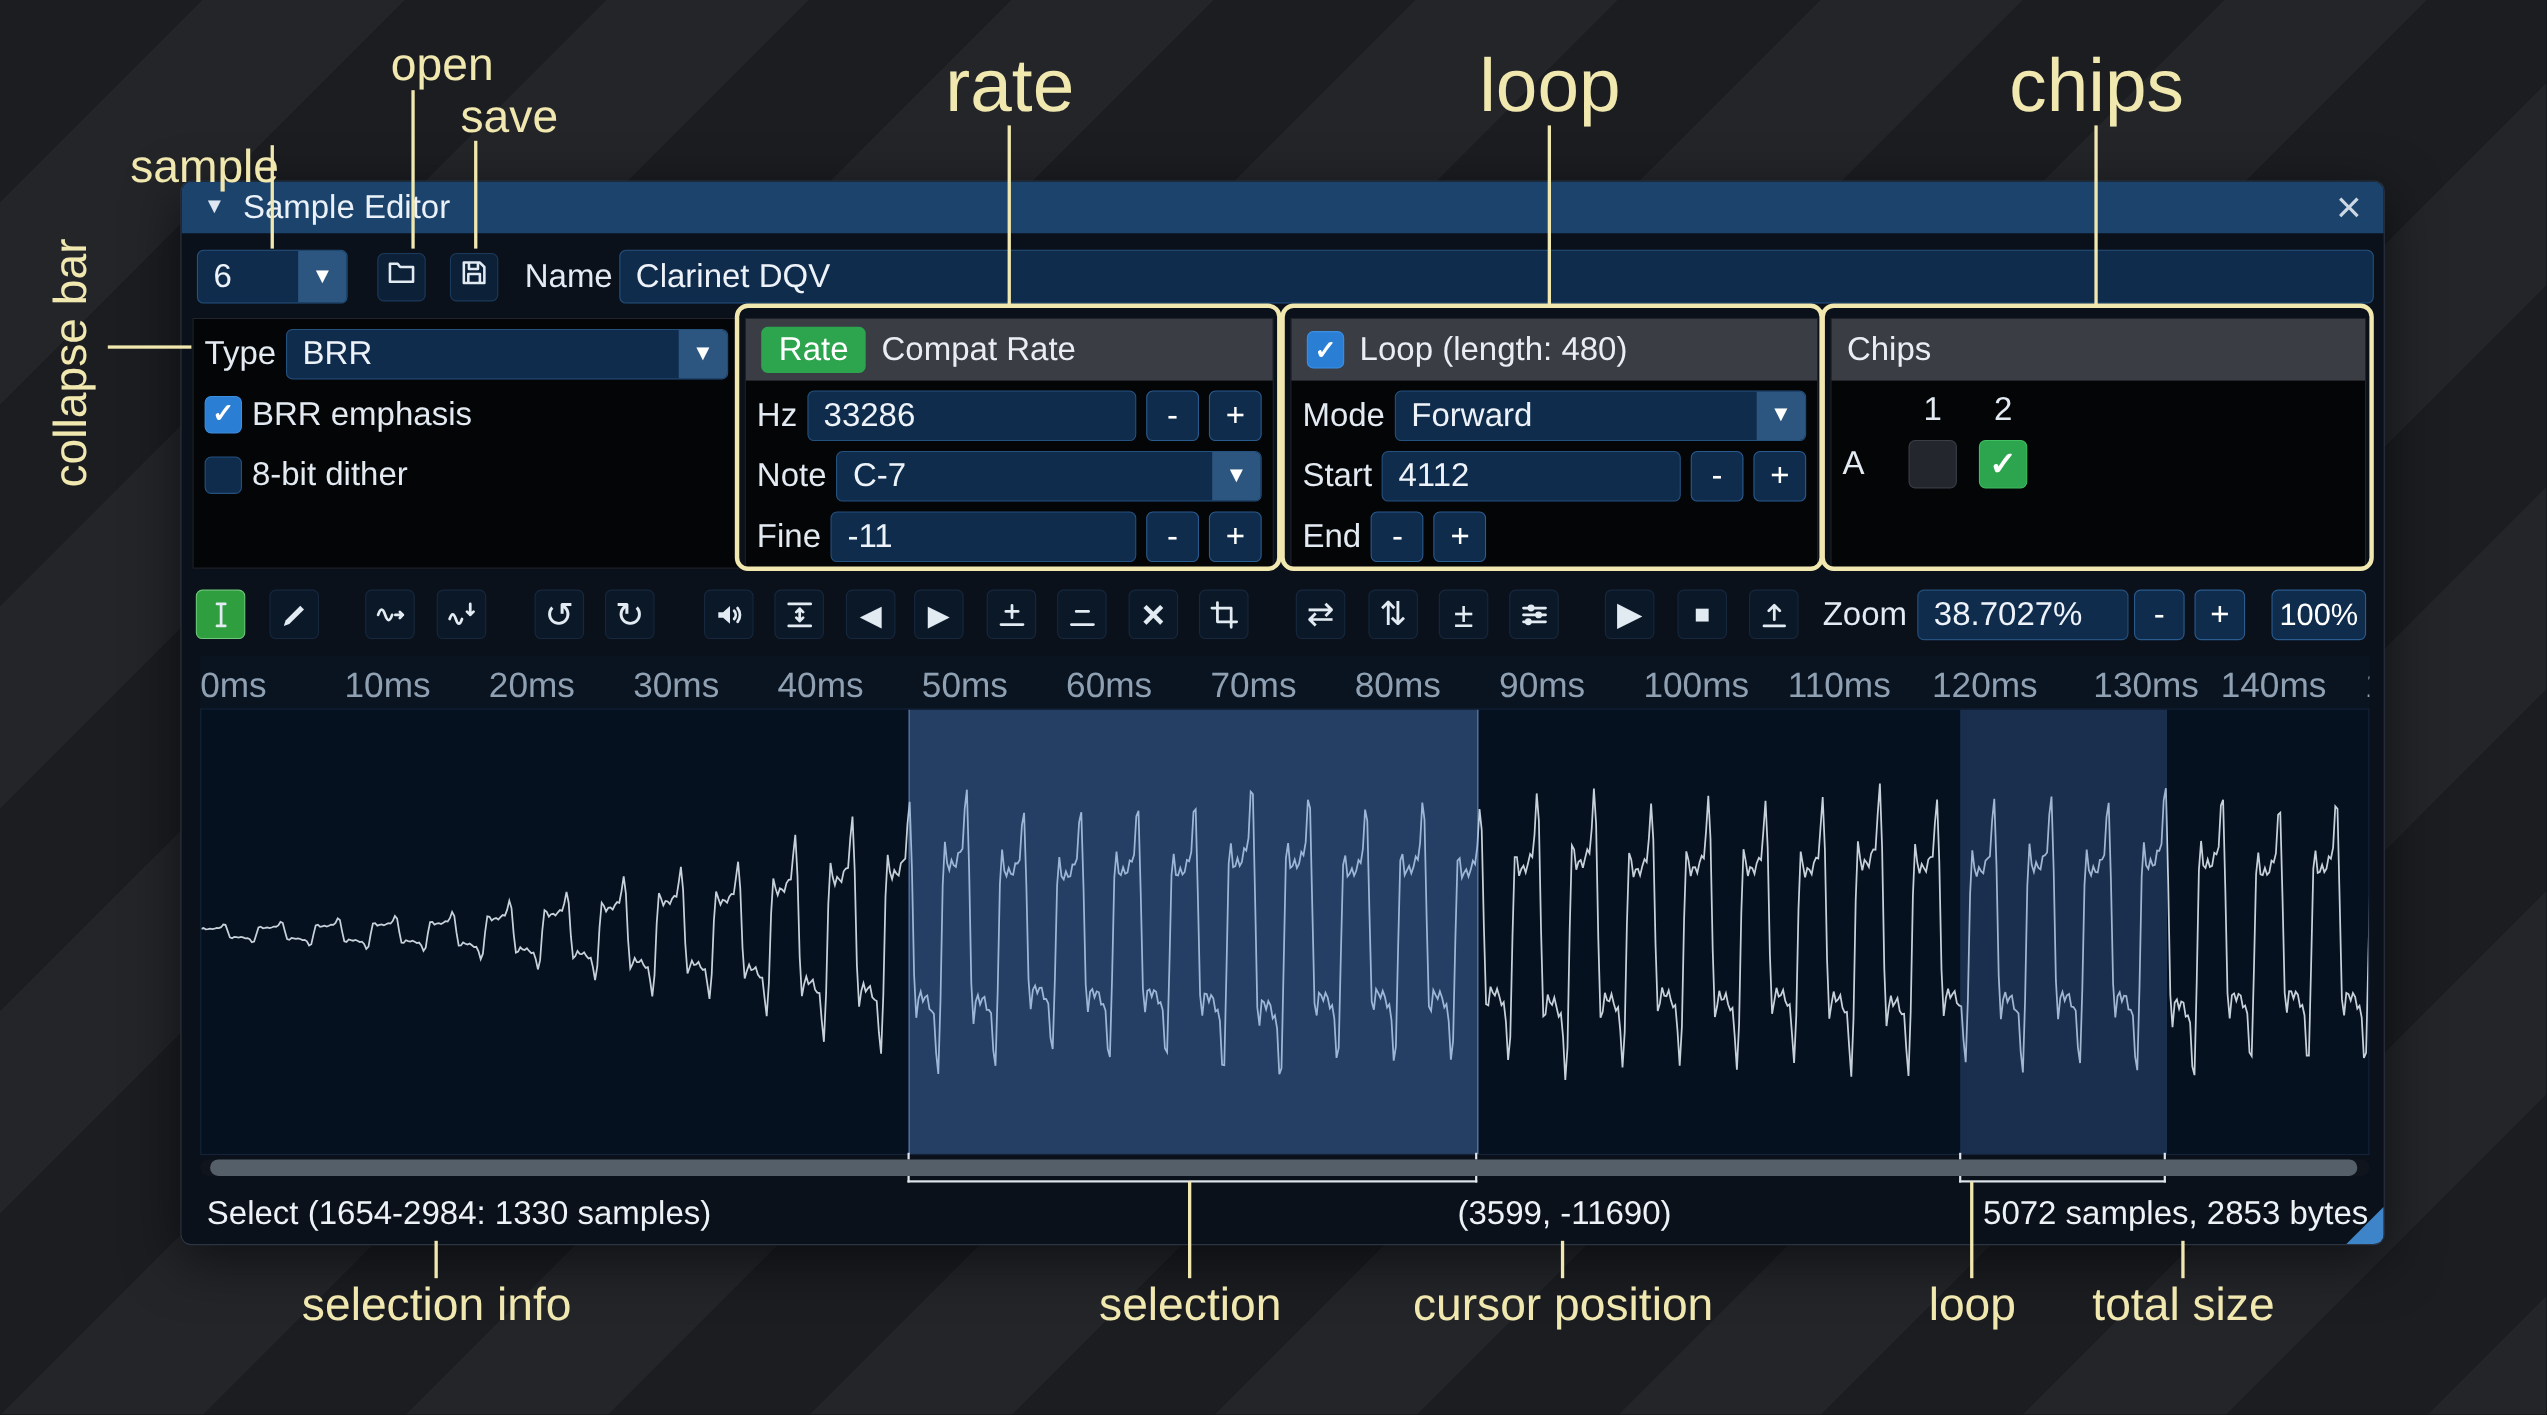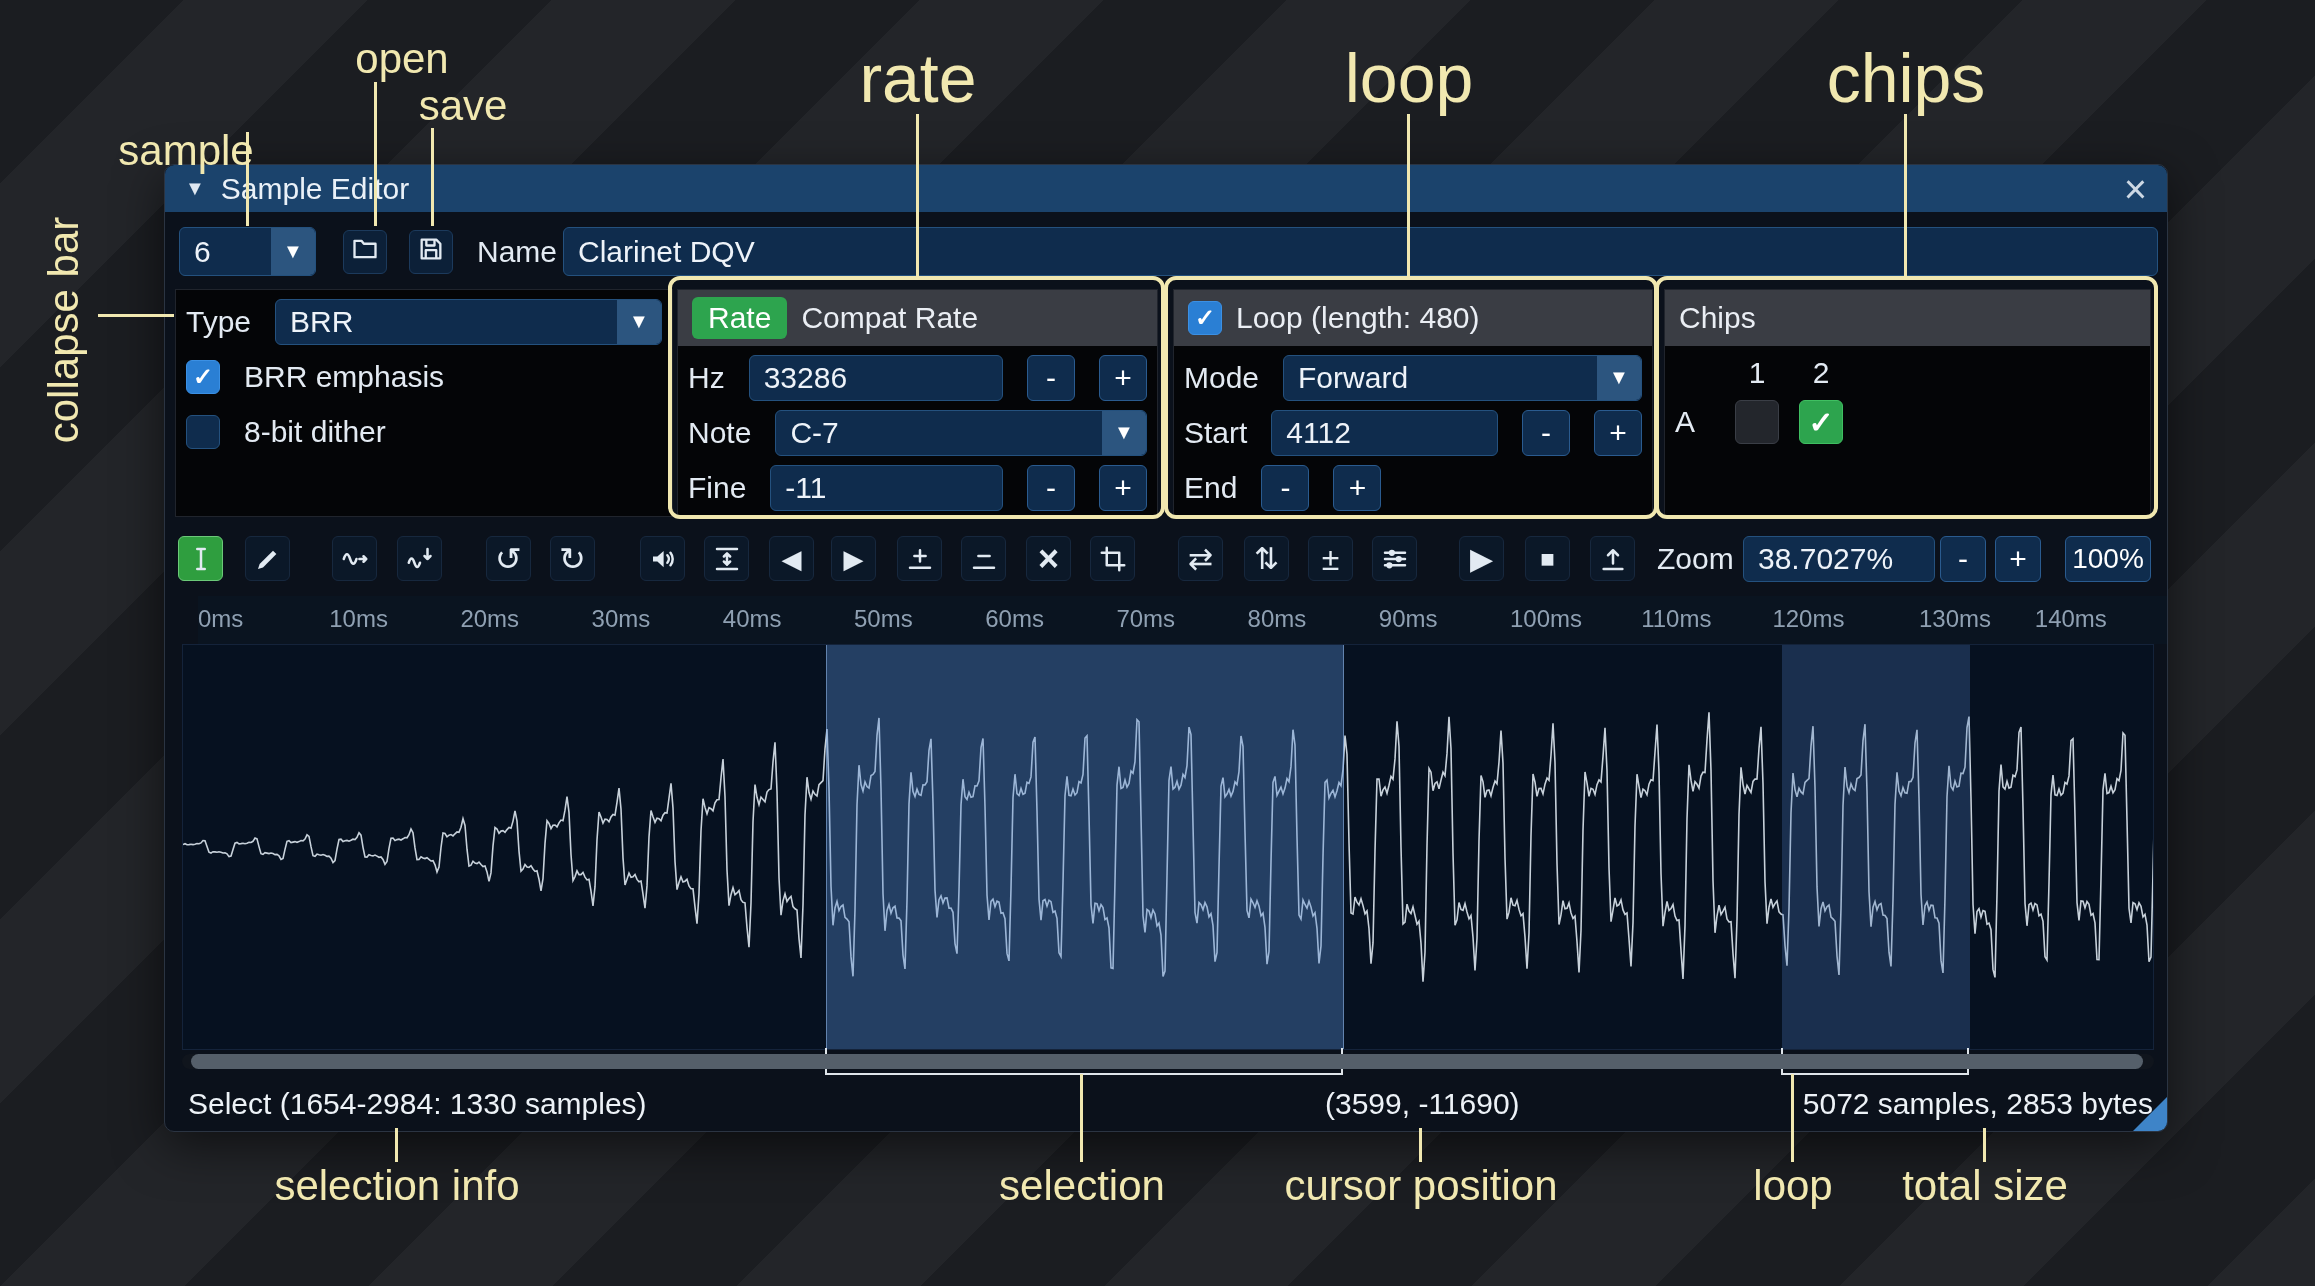--- a/index.html
+++ b/index.html
@@ -58,40 +58,40 @@
   .chk.big { width:44px; height:44px; }
   .chk.big .mark { font-size:30px; }
   .chk.gray { background:#23262c; border-color:#3a3e46; }
   .chk.green.checked { background:#2da44e; border-color:#3fbf61; }
   .lbl { color:#e3eaf2; white-space:nowrap; }
   
   .panel { position:absolute; background:#040507; border:1px solid #20242c; }
   .panel-head {
     height:56px; background:#3a3d44; display:flex; align-items:center; gap:14px; padding:0 14px; color:#eaeef4;
   }
-  .prow { display:flex; align-items:center; height:47px; margin:8px 10px 0; gap:24px; }
+  .prow { display:flex; align-items:center; height:47px; margin:8px 10px 0; gap:9px; }
   .badge {
     background:#2da44e; color:#fff; border-radius:6px; padding:2px 16px; height:42px;
     display:flex; align-items:center; font-size:30px;
   }
   .chips-row { display:flex; align-items:center; margin:10px 10px 0; gap:20px; }
   .chips-rowlab { width:40px; color:#e3eaf2; }
   .chips-col { width:44px; text-align:center; color:#e3eaf2; }
   
   #toolbar { position:absolute; left:0; top:369px; width:100%; height:50px; }
   .tbtn {
     position:absolute; top:2px; width:45px; height:45px; background:#0b1828; border:1px solid #17283e;
     border-radius:6px; color:#e2eaf2; display:flex; align-items:center; justify-content:center;
   }
   .tbtn.active { background:#2f9e3f; border-color:#6cc979; }
   .tbtn span { line-height:1; }
   
   #ruler {
     position:absolute; left:17px; top:431px; width:1972px; height:48px; background:#0a1420;
-    overflow:hidden; font-size:24px; color:#8fa0b2;margin-left:16px;
+    overflow:hidden; font-size:32px; color:#8fa0b2;
   }
   .rlbl { position:absolute; top:9px; }
   #waveview {
     position:absolute; left:17px; top:479px; width:1972px; height:406px; background:#061120;
     border:1px solid #14233a; overflow:hidden;
   }
   .sel-region { position:absolute; top:0; bottom:0; background:rgba(86,140,210,0.38); border-left:1px solid rgba(160,200,250,.5); border-right:1px solid rgba(160,200,250,.5); }
   .loop-region { position:absolute; top:0; bottom:0; background:rgba(72,120,186,0.30); }
   .bracket { position:absolute; top:883px; height:27px; border:2px solid #dfe5ea; border-top:none; }
   #scrollbar { position:absolute; left:17px; top:889px; width:1972px; height:15px; background:#10151d; border-radius:8px; }

